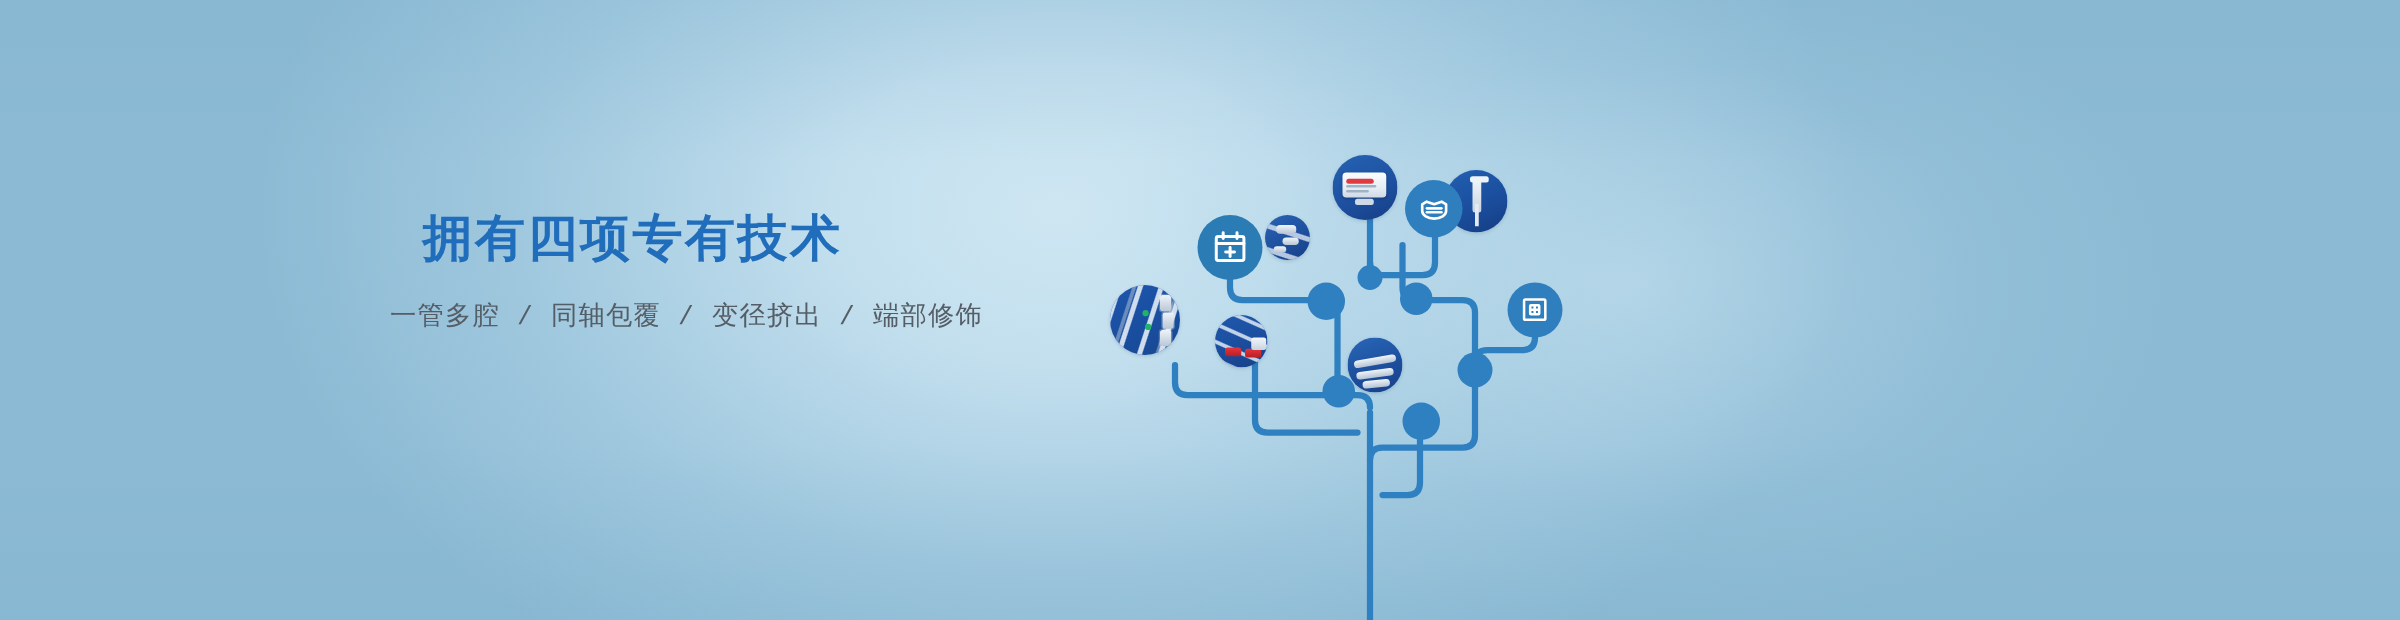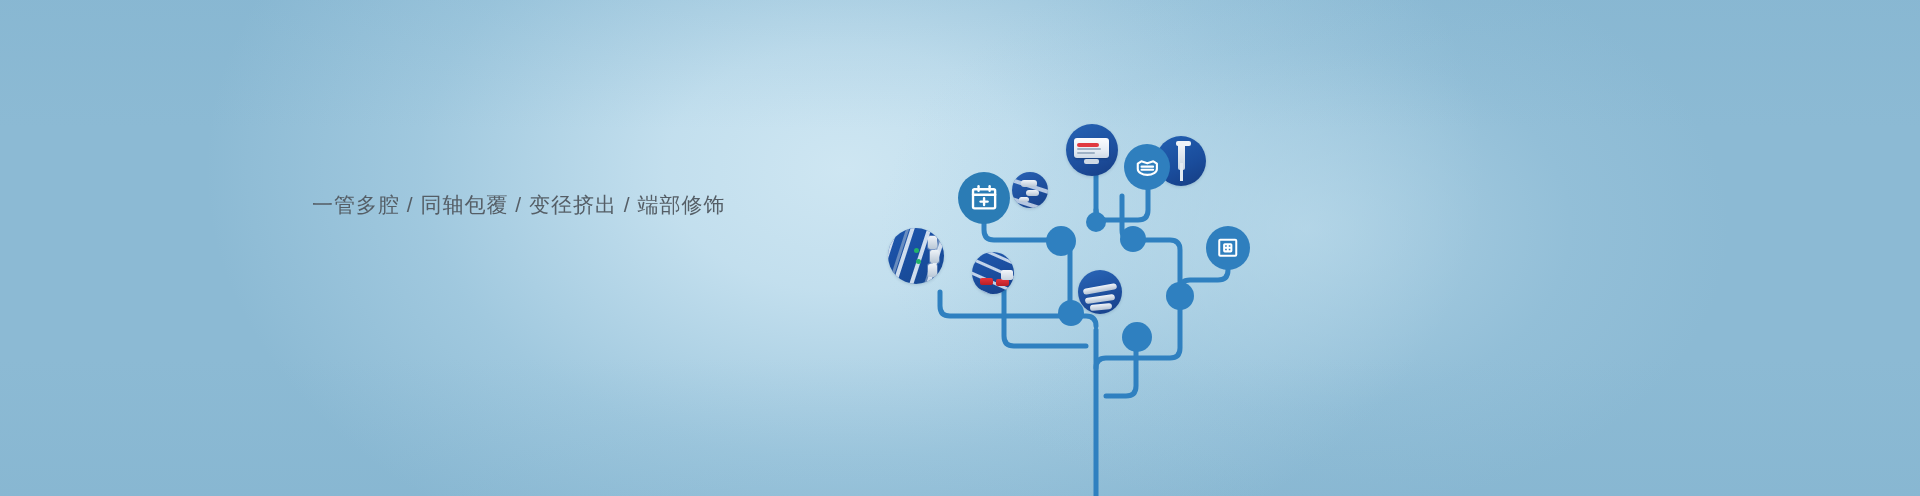--- a/index.html
+++ b/index.html
@@ -60,20 +60,21 @@
     white-space:nowrap;
   }
   .subline {
     margin-top:24px;
     margin-left:-26px;
     font-size:21px;
     line-height:30px;
     letter-spacing:1px;
     color:#555e66;
     white-space:nowrap;
+    font-family:Liberation Mono, monospace;
   }
 
   
   .graphic {
     position:absolute;
     left:880px; top:100px;
     width:420px; height:396px;
   }
   .graphic svg { display:block; }
 
@@ -181,20 +182,21 @@
 <body>
 
 <div id="banner">
 
   <div class="bg-base"></div>
   <div class="bg-glow"></div>
   <div class="bg-glow2"></div>
   <div class="bg-vig"></div>
 
   <div class="text-block">
+    <div class="headline">拥有四项专有技术</div>
     <div class="subline">一管多腔 / 同轴包覆 / 变径挤出 / 端部修饰</div>
   </div>
 
   <div class="graphic">
 
     <svg width="420" height="396" viewBox="0 0 420 396">
       <g fill="none" stroke="#2f80c0" stroke-width="5" stroke-linecap="round">
 
         <path d="M216 230 L216 396"></path>
 

